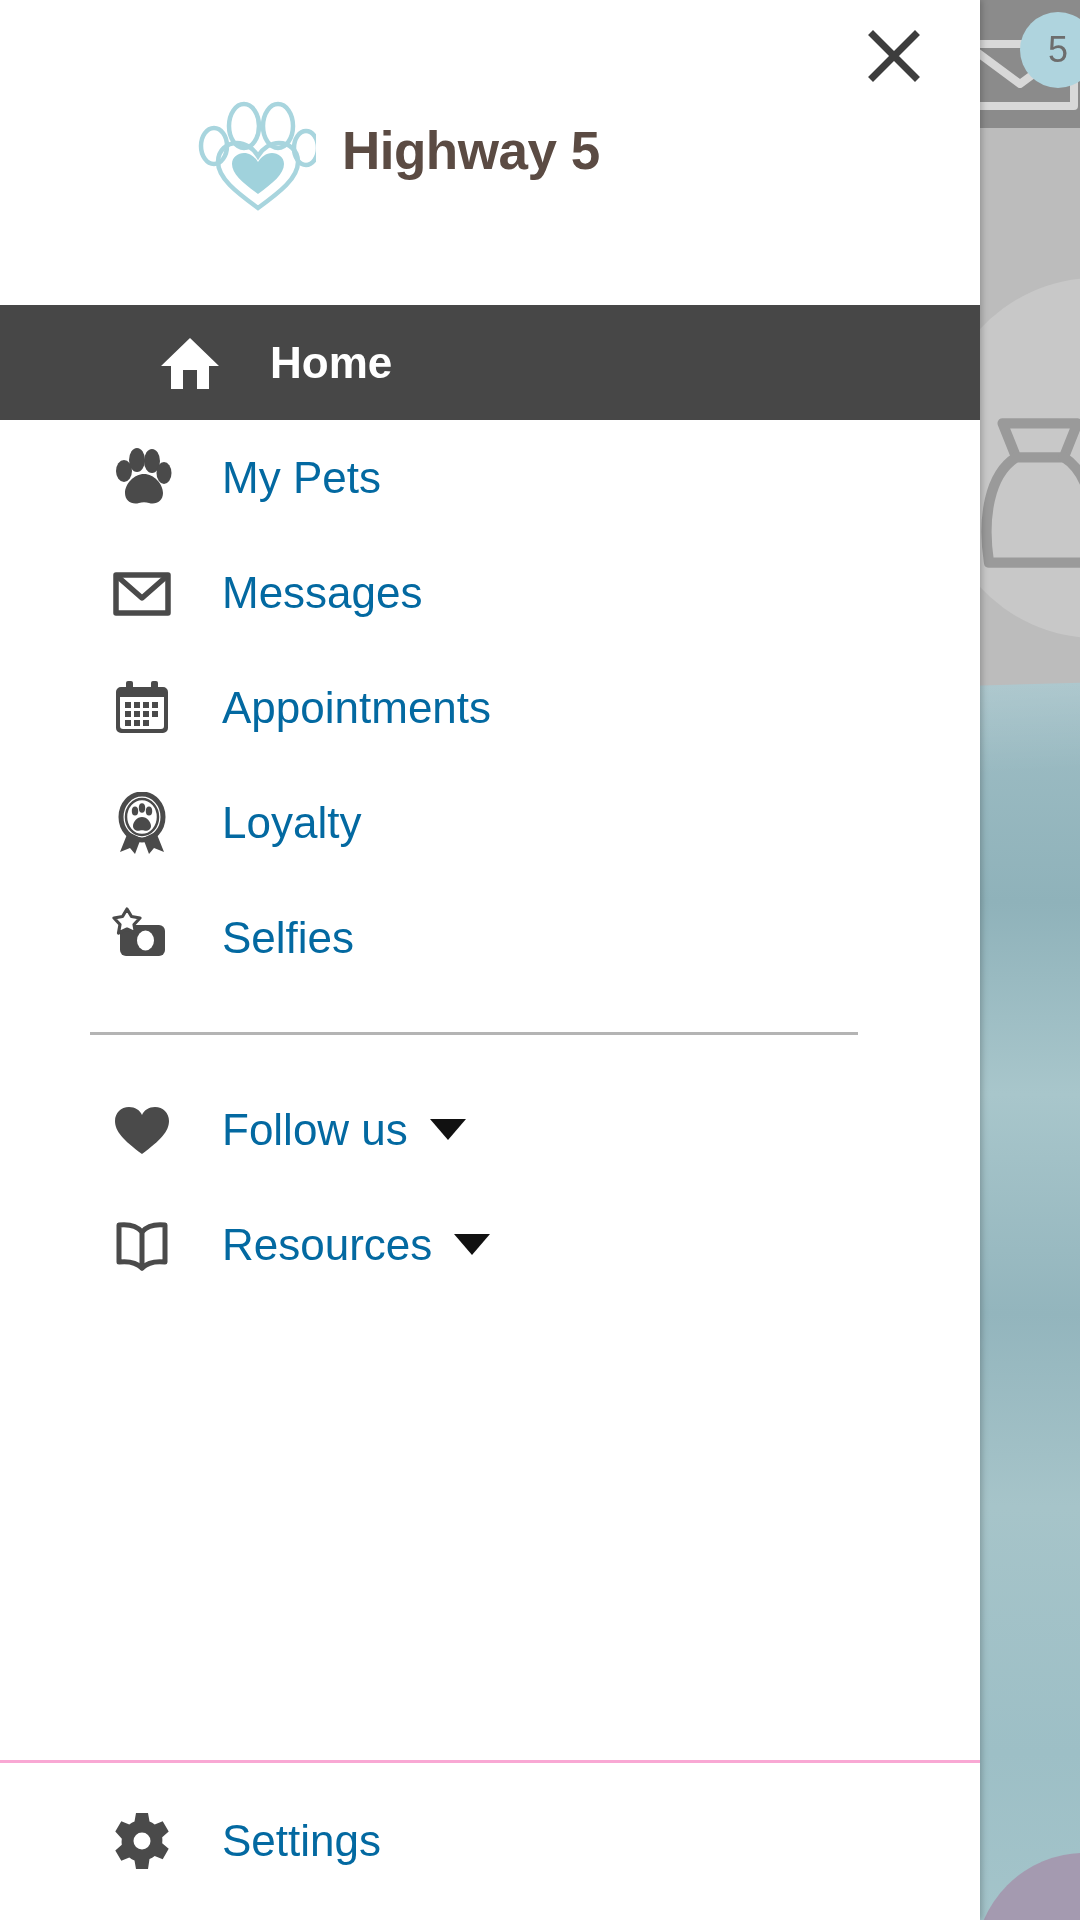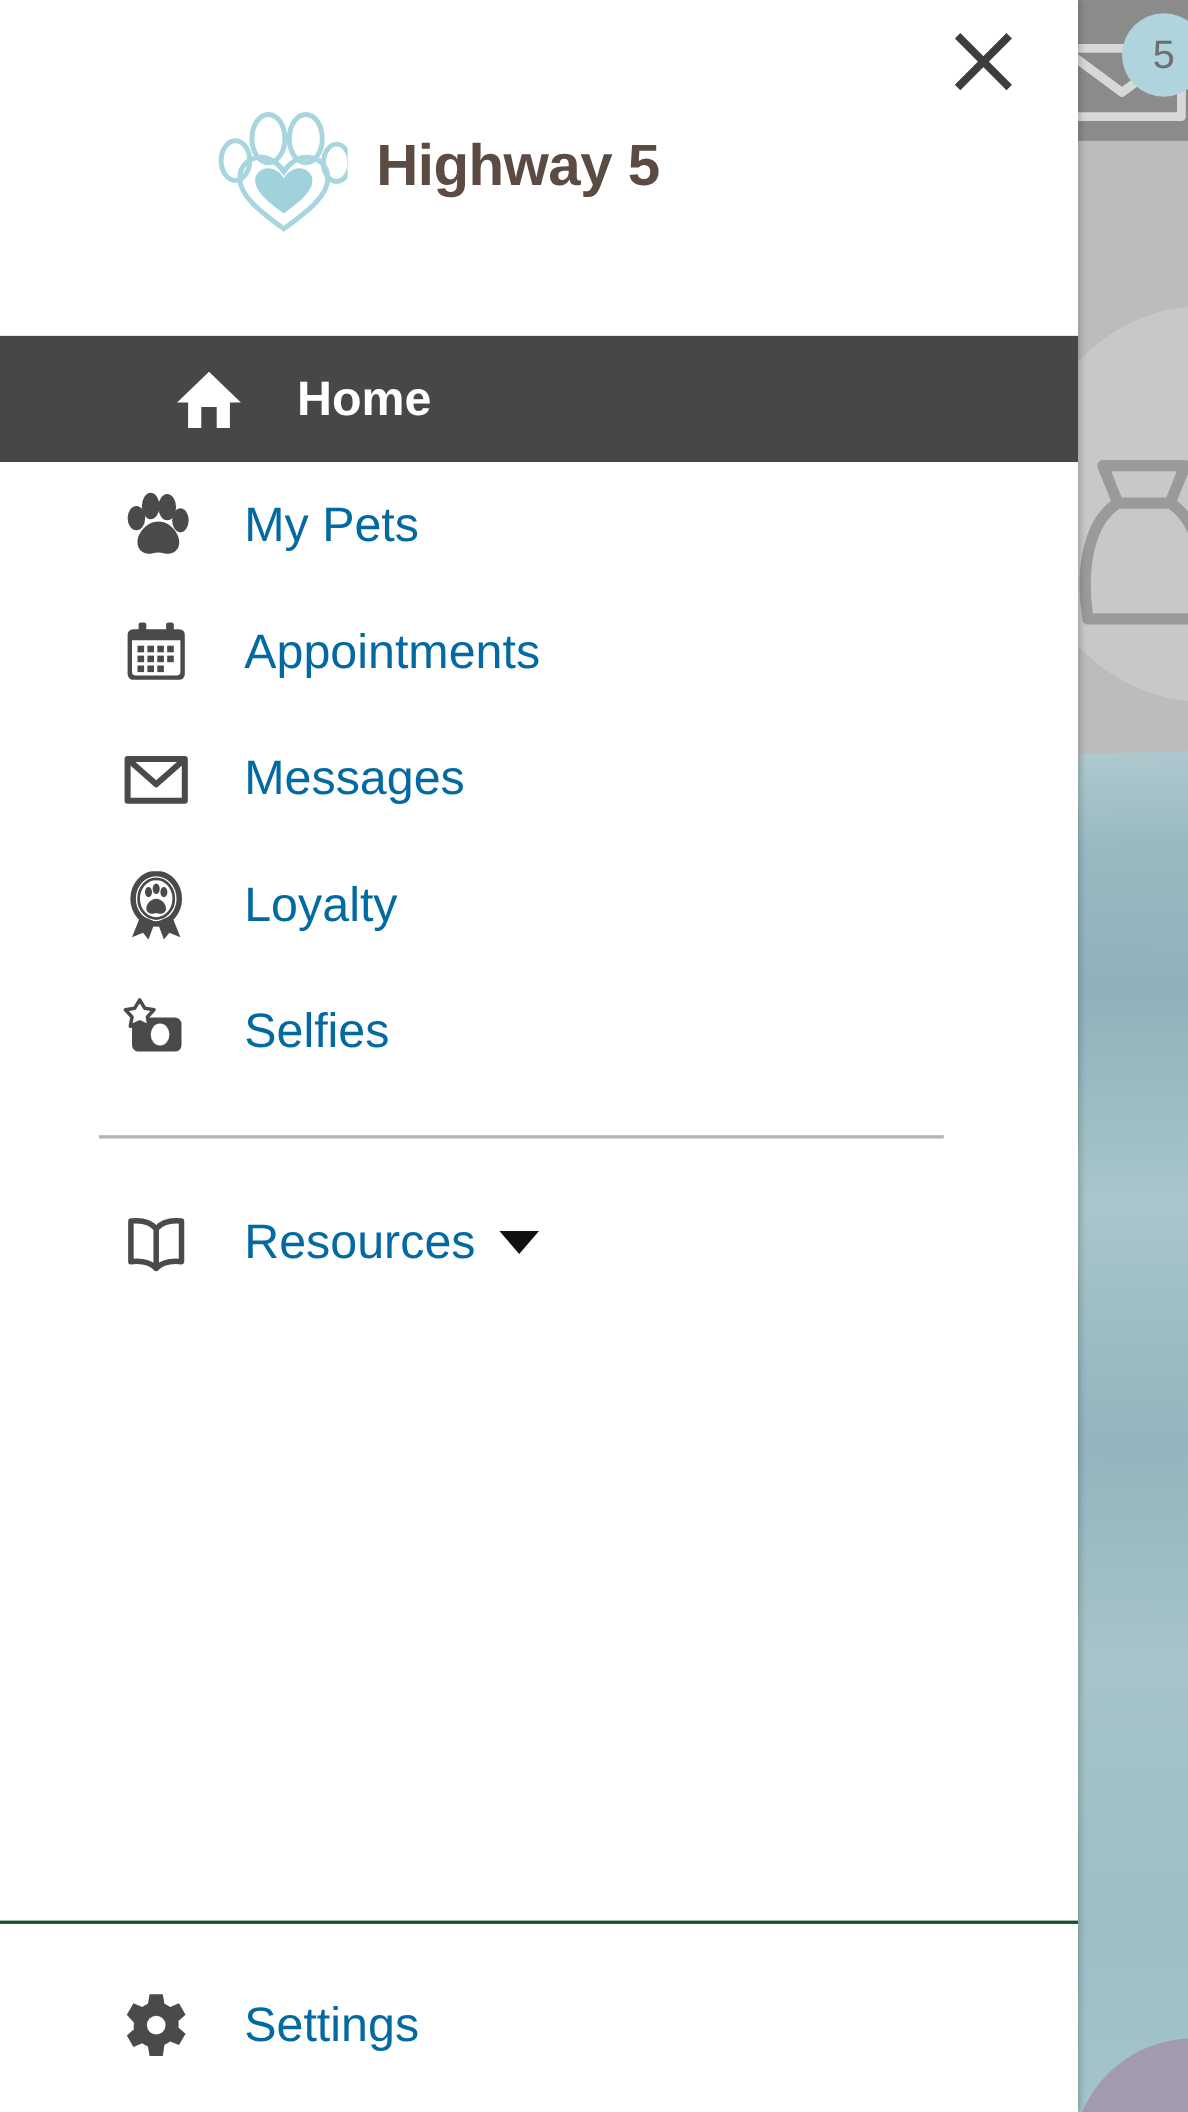--- a/index.html
+++ b/index.html
@@ -222,22 +222,22 @@
   }
 
   .nav-divider {
     height: 3px;
     background: #b4b4b4;
     margin: 37px 122px 37px 90px;
   }
 
   .nav-footer {
     flex: 0 0 auto;
-    border-top: 3px solid #14532d;
-    padding-top: 34px;
+    border-top: 3px solid #f9a8d4;
+    padding-top: 20px;
     padding-bottom: 22px;
   }
 </style>
 </head>
 <body>
 
 <div id="screen">
 
   <div class="bg-layer">
 
@@ -316,20 +316,30 @@
         <span class="nav-icon">
           <svg viewBox="0 0 62 62" width="62" height="62" fill="currentColor">
             <ellipse cx="13" cy="24" rx="8" ry="11"></ellipse>
             <ellipse cx="26" cy="13" rx="8" ry="12"></ellipse>
             <ellipse cx="41" cy="14" rx="8" ry="12"></ellipse>
             <ellipse cx="53" cy="26" rx="7.5" ry="11"></ellipse>
             <path d="M33 27 C43 27 52 37 52 46 C52 54 45 58 38 56 C35 55 31 55 28 56 C21 58 14 54 14 46 C14 37 23 27 33 27 Z"></path>
           </svg>
         </span>
         <span class="nav-label">My Pets</span>
+      </div>
+
+      <div class="nav-item">
+        <span class="nav-icon">
+          <svg viewBox="0 0 62 62" width="62" height="62" fill="none" stroke="currentColor" stroke-width="5.5" stroke-linejoin="round">
+            <rect x="5" y="13" width="52" height="38"></rect>
+            <path d="M6 14 L31 36 L56 14"></path>
+          </svg>
+        </span>
+        <span class="nav-label">Messages</span>
       </div>
 
       <div class="nav-item">
         <span class="nav-icon">
           <svg viewBox="0 0 62 62" width="62" height="62" fill="currentColor">
             <path d="M10 10 h42 a5 5 0 0 1 5 5 v36 a5 5 0 0 1 -5 5 h-42 a5 5 0 0 1 -5 -5 v-36 a5 5 0 0 1 5 -5 z
                      M9 20 h44 v29 a3 3 0 0 1 -3 3 h-38 a3 3 0 0 1 -3 -3 z" fill-rule="evenodd"></path>
             <rect x="15" y="4" width="7" height="12" rx="2"></rect>
             <rect x="40" y="4" width="7" height="12" rx="2"></rect>
             <g fill="currentColor">
@@ -343,30 +353,20 @@
                 <rect x="41" y="34" width="6" height="6"></rect>
               <rect x="14" y="43" width="6" height="6"></rect>
                 <rect x="23" y="43" width="6" height="6"></rect>
               <rect x="32" y="43" width="6" height="6"></rect>
             </g>
           </svg>
         </span>
         <span class="nav-label">Appointments</span>
       </div>
 
-      <div class="nav-item">
-        <span class="nav-icon">
-          <svg viewBox="0 0 62 62" width="62" height="62" fill="none" stroke="currentColor" stroke-width="5.5" stroke-linejoin="round">
-            <rect x="5" y="13" width="52" height="38"></rect>
-            <path d="M6 14 L31 36 L56 14"></path>
-          </svg>
-        </span>
-        <span class="nav-label">Messages</span>
-      </div>
-
 
       <div class="nav-item">
         <span class="nav-icon">
           <svg viewBox="0 0 62 62" width="62" height="62" fill="currentColor">
             <path d="M17 40 L9 60 L19 56 L24 62 L30 46 Z"></path>
             <path d="M45 40 L53 60 L43 56 L38 62 L32 46 Z"></path>
             <ellipse cx="31" cy="25" rx="21" ry="23" fill="none" stroke="currentColor" stroke-width="5"></ellipse>
             <ellipse cx="31" cy="25" rx="16" ry="18" fill="none" stroke="currentColor" stroke-width="2.5"></ellipse>
             <ellipse cx="24" cy="19" rx="3.2" ry="4.6"></ellipse>
             <ellipse cx="31" cy="16" rx="3.2" ry="4.8"></ellipse>
@@ -384,20 +384,29 @@
             <path d="M16 2 L20.5 9.5 L29 11 L23 17.5 L24.5 26 L16 22 L7.5 26 L9 17.5 L3 11 L11.5 9.5 Z" fill="#ffffff" stroke="currentColor" stroke-width="3.2" stroke-linejoin="round"></path>
             <ellipse cx="34.5" cy="33.5" rx="8.5" ry="10" fill="#ffffff"></ellipse>
           </svg>
         </span>
         <span class="nav-label">Selfies</span>
       </div>
 
       <div class="nav-divider"></div>
 
 
+      <div class="nav-item">
+        <span class="nav-icon">
+          <svg viewBox="0 0 62 62" width="62" height="62" fill="currentColor">
+            <path d="M31 55 C12 41 4 32 4 22 C4 14 10 8 18 8 C24 8 29 11 31 16 C33 11 38 8 44 8 C52 8 58 14 58 22 C58 32 50 41 31 55 Z"></path>
+          </svg>
+        </span>
+        <span class="nav-label">Follow us</span>
+        <span class="caret"></span>
+      </div>
 
       <div class="nav-item">
         <span class="nav-icon">
           <svg viewBox="0 0 62 62" width="62" height="62" fill="none" stroke="currentColor" stroke-width="5" stroke-linejoin="round" stroke-linecap="round">
             <path d="M31 18 C26 12 17 10 8 11 L8 48 C17 47 26 49 31 54 C36 49 45 47 54 48 L54 11 C45 10 36 12 31 18 Z"></path>
             <path d="M31 18 L31 54"></path>
           </svg>
         </span>
         <span class="nav-label">Resources</span>
         <span class="caret"></span>

